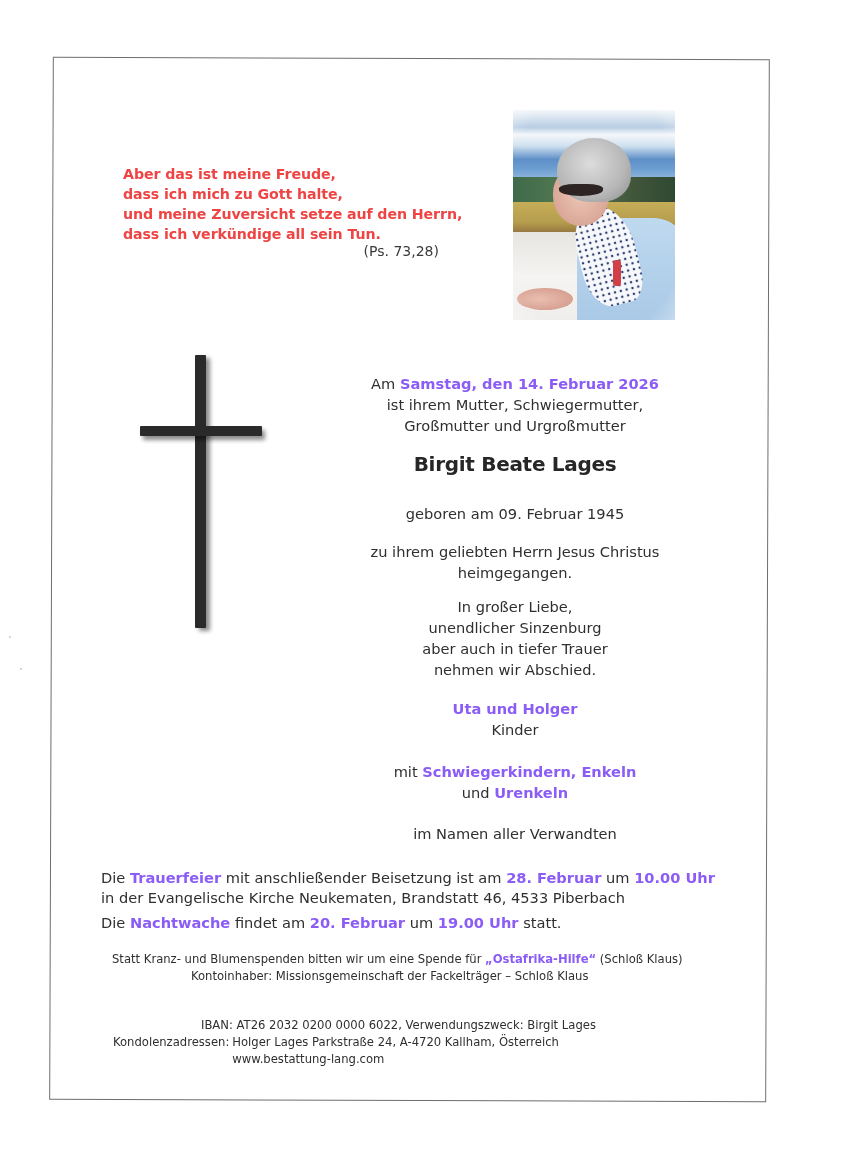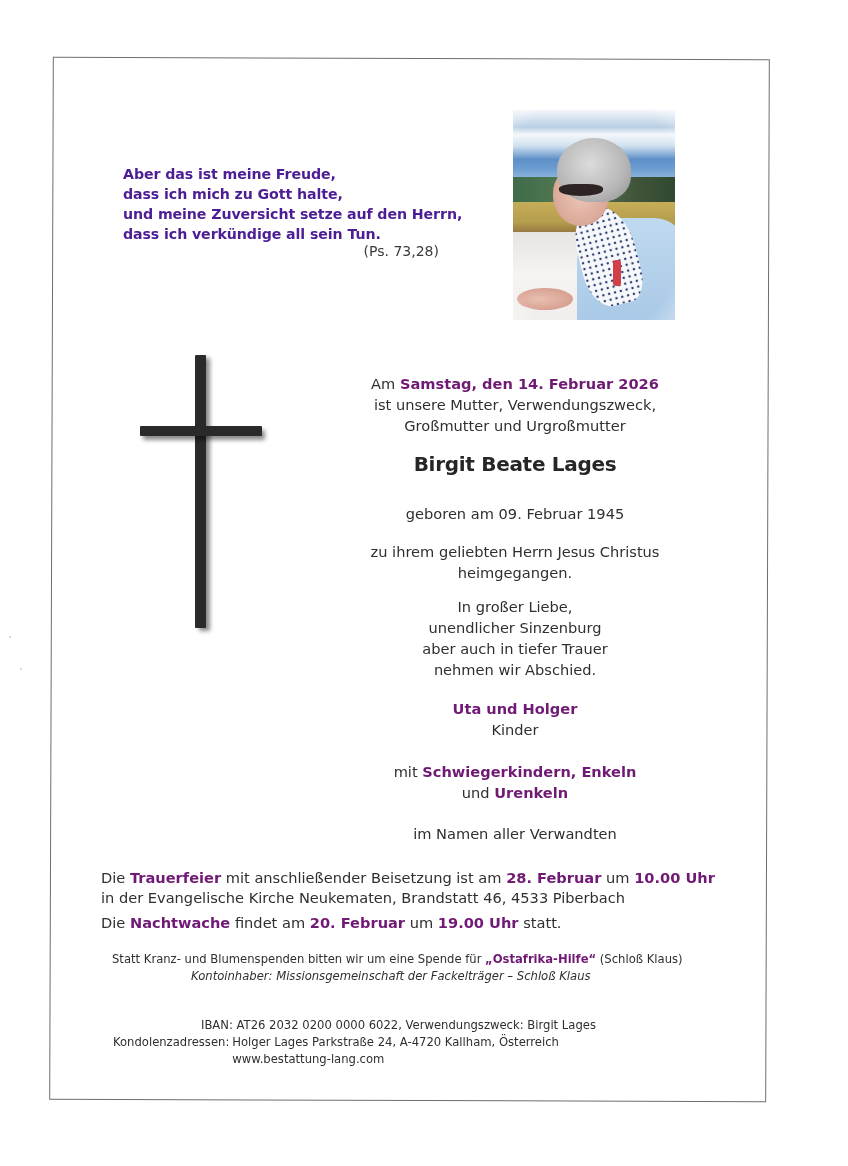--- a/index.html
+++ b/index.html
@@ -36,21 +36,21 @@
 
     
     .quote {
       position: absolute;
       left: 123px;
       top: 164px;
       width: 330px;
       font-weight: bold;
       font-size: 14.2px;
       line-height: 20px;
-      color: #4c1d95;
+      color: #ef4444;
       letter-spacing: -0.1px;
     }
     .quote .line { display: block; white-space: nowrap; }
     .quote-ref {
       position: absolute;
       left: 300px;
       top: 243px;
       width: 139px;
       text-align: right;
       font-size: 14px;
@@ -149,21 +149,21 @@
     .center-col {
       position: absolute;
       left: 330px;
       width: 370px;
       text-align: center;
       color: #2f2f2f;
       font-size: 14.6px;
       line-height: 21px;
     }
     .center-col .line { display: block; white-space: nowrap; }
-    b, .b { font-weight: bold; color: #701a75; text-align: center; }
+    b, .b { font-weight: bold; color: #8b5cf6; text-align: center; }
     .deceased-name {
       position: absolute;
       left: 330px;
       top: 452px;
       width: 370px;
       text-align: center;
       font-size: 20px;
       font-weight: bold;
       letter-spacing: -0.3px;
       color: #262626;
@@ -229,21 +229,21 @@
 <div>
   <div class="cross-vertical"></div>
   <div class="cross-horizontal"></div>
 </div>
 
 <div class="center-col" style="top:373px;">
   <span class="line">
     <span>Am</span>
     <b>Samstag, den 14. Februar 2026</b>
   </span>
-  <span class="line">ist unsere Mutter, Verwendungszweck,</span>
+  <span class="line">ist ihrem Mutter, Schwiegermutter,</span>
   <span class="line">Großmutter und Urgroßmutter</span>
 </div>
 
 <div class="deceased-name">Birgit Beate Lages</div>
 
 <div class="center-col" style="top:503px;">
   <span class="line">geboren am 09. Februar 1945</span>
 </div>
 
 <div class="center-col" style="top:541px;">
@@ -301,21 +301,21 @@
     <span>statt.</span>
   </span>
 </div>
 
 <div class="footer">
   <span class="row" style="margin-left:12px;">
     <span>Statt Kranz- und Blumenspenden bitten wir um eine Spende für</span>
     <b>„Ostafrika-Hilfe“</b>
     <span>(Schloß Klaus)</span>
   </span>
-  <span class="row" style="margin-left:91px;font-style:italic;">Kontoinhaber: Missionsgemeinschaft der Fackelträger – Schloß Klaus</span>
+  <span class="row" style="margin-left:91px;">Kontoinhaber: Missionsgemeinschaft der Fackelträger – Schloß Klaus</span>
   <span class="row" style="margin-left:101px;margin-top:32px;">IBAN: AT26 2032 0200 0000 6022, Verwendungszweck: Birgit Lages</span>
   <div class="kondolenz">
     <span class="label">Kondolenzadressen:</span>
     <span class="values" style="margin-left:3px;">
       <span class="row">Holger Lages Parkstraße 24, A-4720 Kallham, Österreich</span>
       <span class="row">www.bestattung-lang.com</span>
     </span>
   </div>
 </div>
 

